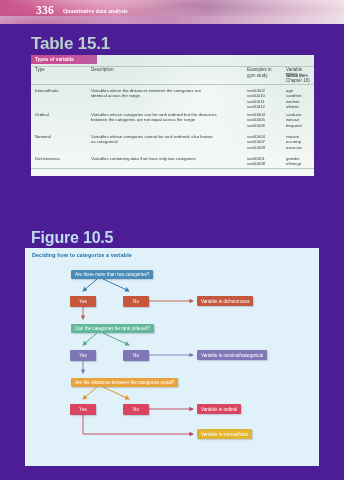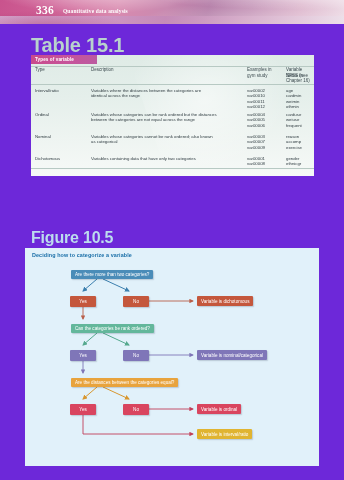--- a/index.html
+++ b/index.html
@@ -2,21 +2,21 @@
 <html><head>
 <meta charset="utf-8">
 <style>
   html,body{margin:0;padding:0;}
   body{
     width:344px;height:480px;overflow:hidden;
     background:#ffffff;
     font-family:"Liberation Serif", serif;
     -webkit-font-smoothing:antialiased;
   }
-  .page{position:relative;width:344px;height:480px;background:#6d28d9;}
+  .page{position:relative;width:344px;height:480px;background:#4c1d95;}
 
   
   .banner{
     position:absolute;left:0;top:0;width:344px;height:24px;
     background:
       radial-gradient(ellipse 150px 34px at 96px -10px, rgba(255,255,255,.55) 0%, rgba(255,255,255,0) 70%),
       radial-gradient(ellipse 170px 40px at 250px 30px, rgba(255,255,255,.45) 0%, rgba(255,255,255,0) 72%),
       linear-gradient(110deg,#c9538d 0%,#cf6095 14%,#d98aaf 34%,#c98ab0 48%,#b37ba6 60%,#c391b5 72%,#ddb7cd 86%,#efdfe8 100%);
     overflow:hidden;
   }
@@ -38,21 +38,21 @@
   }
   .runhead{
     position:absolute;left:63px;top:8px;z-index:3;
     font-family:"Liberation Serif", serif;font-weight:bold;font-size:5.4px;color:#ffffff;
     letter-spacing:.18px;
   }
 
   
   .tbl-title{
     position:absolute;left:31px;top:34px;
-    font-family:"Liberation Sans", sans-serif;font-weight:bold;font-size:20px;
+    font-family:"Liberation Sans", sans-serif;font-weight:bold;font-size:17px;
     color:#b8d2cd;letter-spacing:-.2px;
   }
   .tbl-box{
     position:absolute;left:31px;top:55px;width:283px;height:121px;
     background:linear-gradient(180deg,#dfebe6 0%,#e5efeb 35%,#eef4f1 68%,#f6f9f7 100%);
     overflow:hidden;
   }
   .tbl-box:after{
     content:"";position:absolute;right:-40px;top:-30px;width:200px;height:190px;
     background:radial-gradient(ellipse 120px 100px at 60px 60px, rgba(255,255,255,.55) 0%, rgba(255,255,255,0) 70%);

